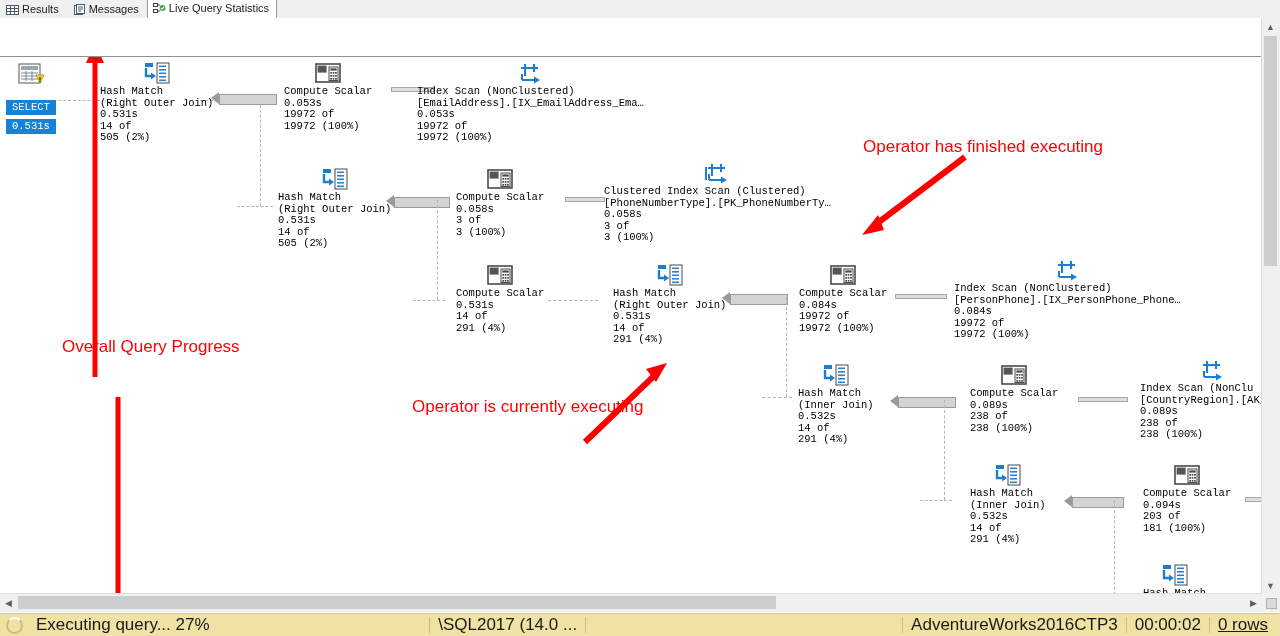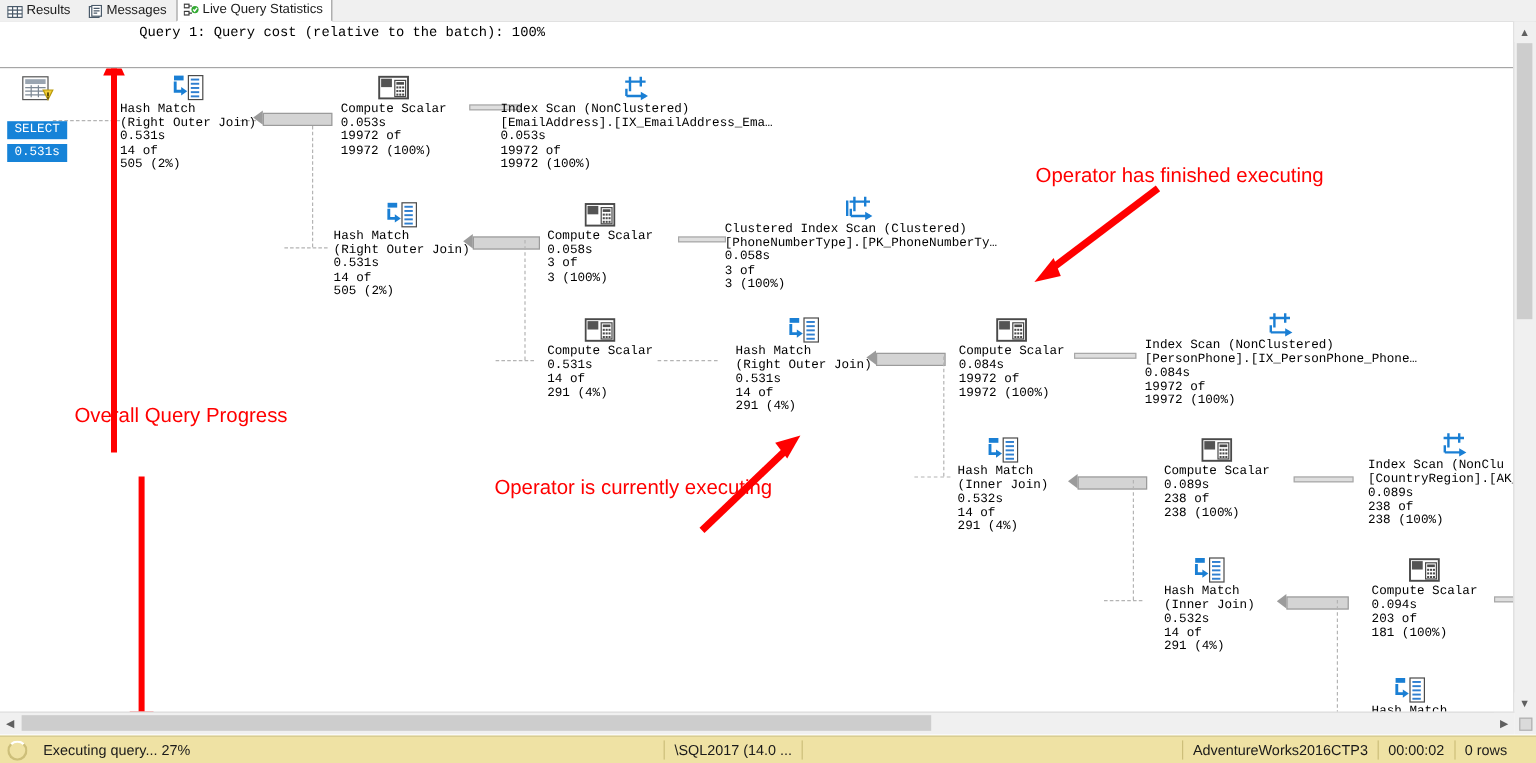--- a/index.html
+++ b/index.html
@@ -75,21 +75,21 @@
            border-left:1px solid #dcdcdc;}
   #hscroll{position:absolute;left:0;bottom:24px;height:18px;width:1262px;background:#f0f0f0;
            border-top:1px solid #dcdcdc;}
   .sbbtn{position:absolute;width:17px;height:17px;background:#f0f0f0;display:flex;
          align-items:center;justify-content:center;color:#606060;font-size:9px;}
   .sbthumb{position:absolute;background:#cdcdcd;}
   
   #status{
     position:absolute;left:0;bottom:0;width:1280px;height:22px;
     background:#efe2a4;border-top:1px solid #d3c88f;
-    display:flex;align-items:center;font-size:12px;color:#1a1a1a;
+    display:flex;align-items:center;font-size:17px;color:#1a1a1a;
   }
   #status .spin{width:13px;height:13px;margin:0 5px 0 6px;border-radius:50%;
     border:2px solid #cdbf7a;border-top-color:#ffffff;flex:none;}
   #status .seg{padding:0 8px;border-left:1px solid #cdbf7a;height:16px;display:flex;
     align-items:center;}
   #status .segnb{padding:0 8px;height:16px;display:flex;align-items:center;}
   .spacer{flex:1;}
 </style>
 </head>
 <body>
@@ -123,21 +123,20 @@
       <line x1="4.5" y1="9" x2="7" y2="9" stroke="#3a3a3a"></line>
       <circle cx="9.5" cy="6" r="3" fill="#33aa33"></circle>
       <polyline points="8,6 9.2,7.2 11.2,4.6" fill="none" stroke="#fff" stroke-width="1.2"></polyline>
     </svg>
     <span>Live Query Statistics</span>
   </div>
 </div>
 
 <div id="qhead">
   <div id="qtext">
-    <div>Query 1: Query cost (relative to the batch): 100%</div>
   </div>
 </div>
 
 <div id="canvas">
 
   <div class="dashh" style="left:44px;top:43px;width:56px;"></div>
   <div class="dashh" style="left:200px;top:43px;width:60px;"></div>
   <div class="dashv" style="left:260px;top:43px;height:106px;"></div>
   <div class="dashh" style="left:237px;top:149px;width:36px;"></div>
 
@@ -553,14 +552,14 @@
 </div>
 
 <div id="status">
   <div class="spin"></div>
   <div class="segnb">Executing query... 27%</div>
   <div class="spacer"></div>
   <div class="seg">\SQL2017 (14.0 ...</div>
   <div class="seg" style="min-width:300px;"></div>
   <div class="seg">AdventureWorks2016CTP3</div>
   <div class="seg">00:00:02</div>
-  <div class="seg" style="padding-right:24px;">0 rows</div>
+  <div class="seg" style="padding-right:12px;text-decoration:underline;">0 rows</div>
 </div>
 
 </body></html>

